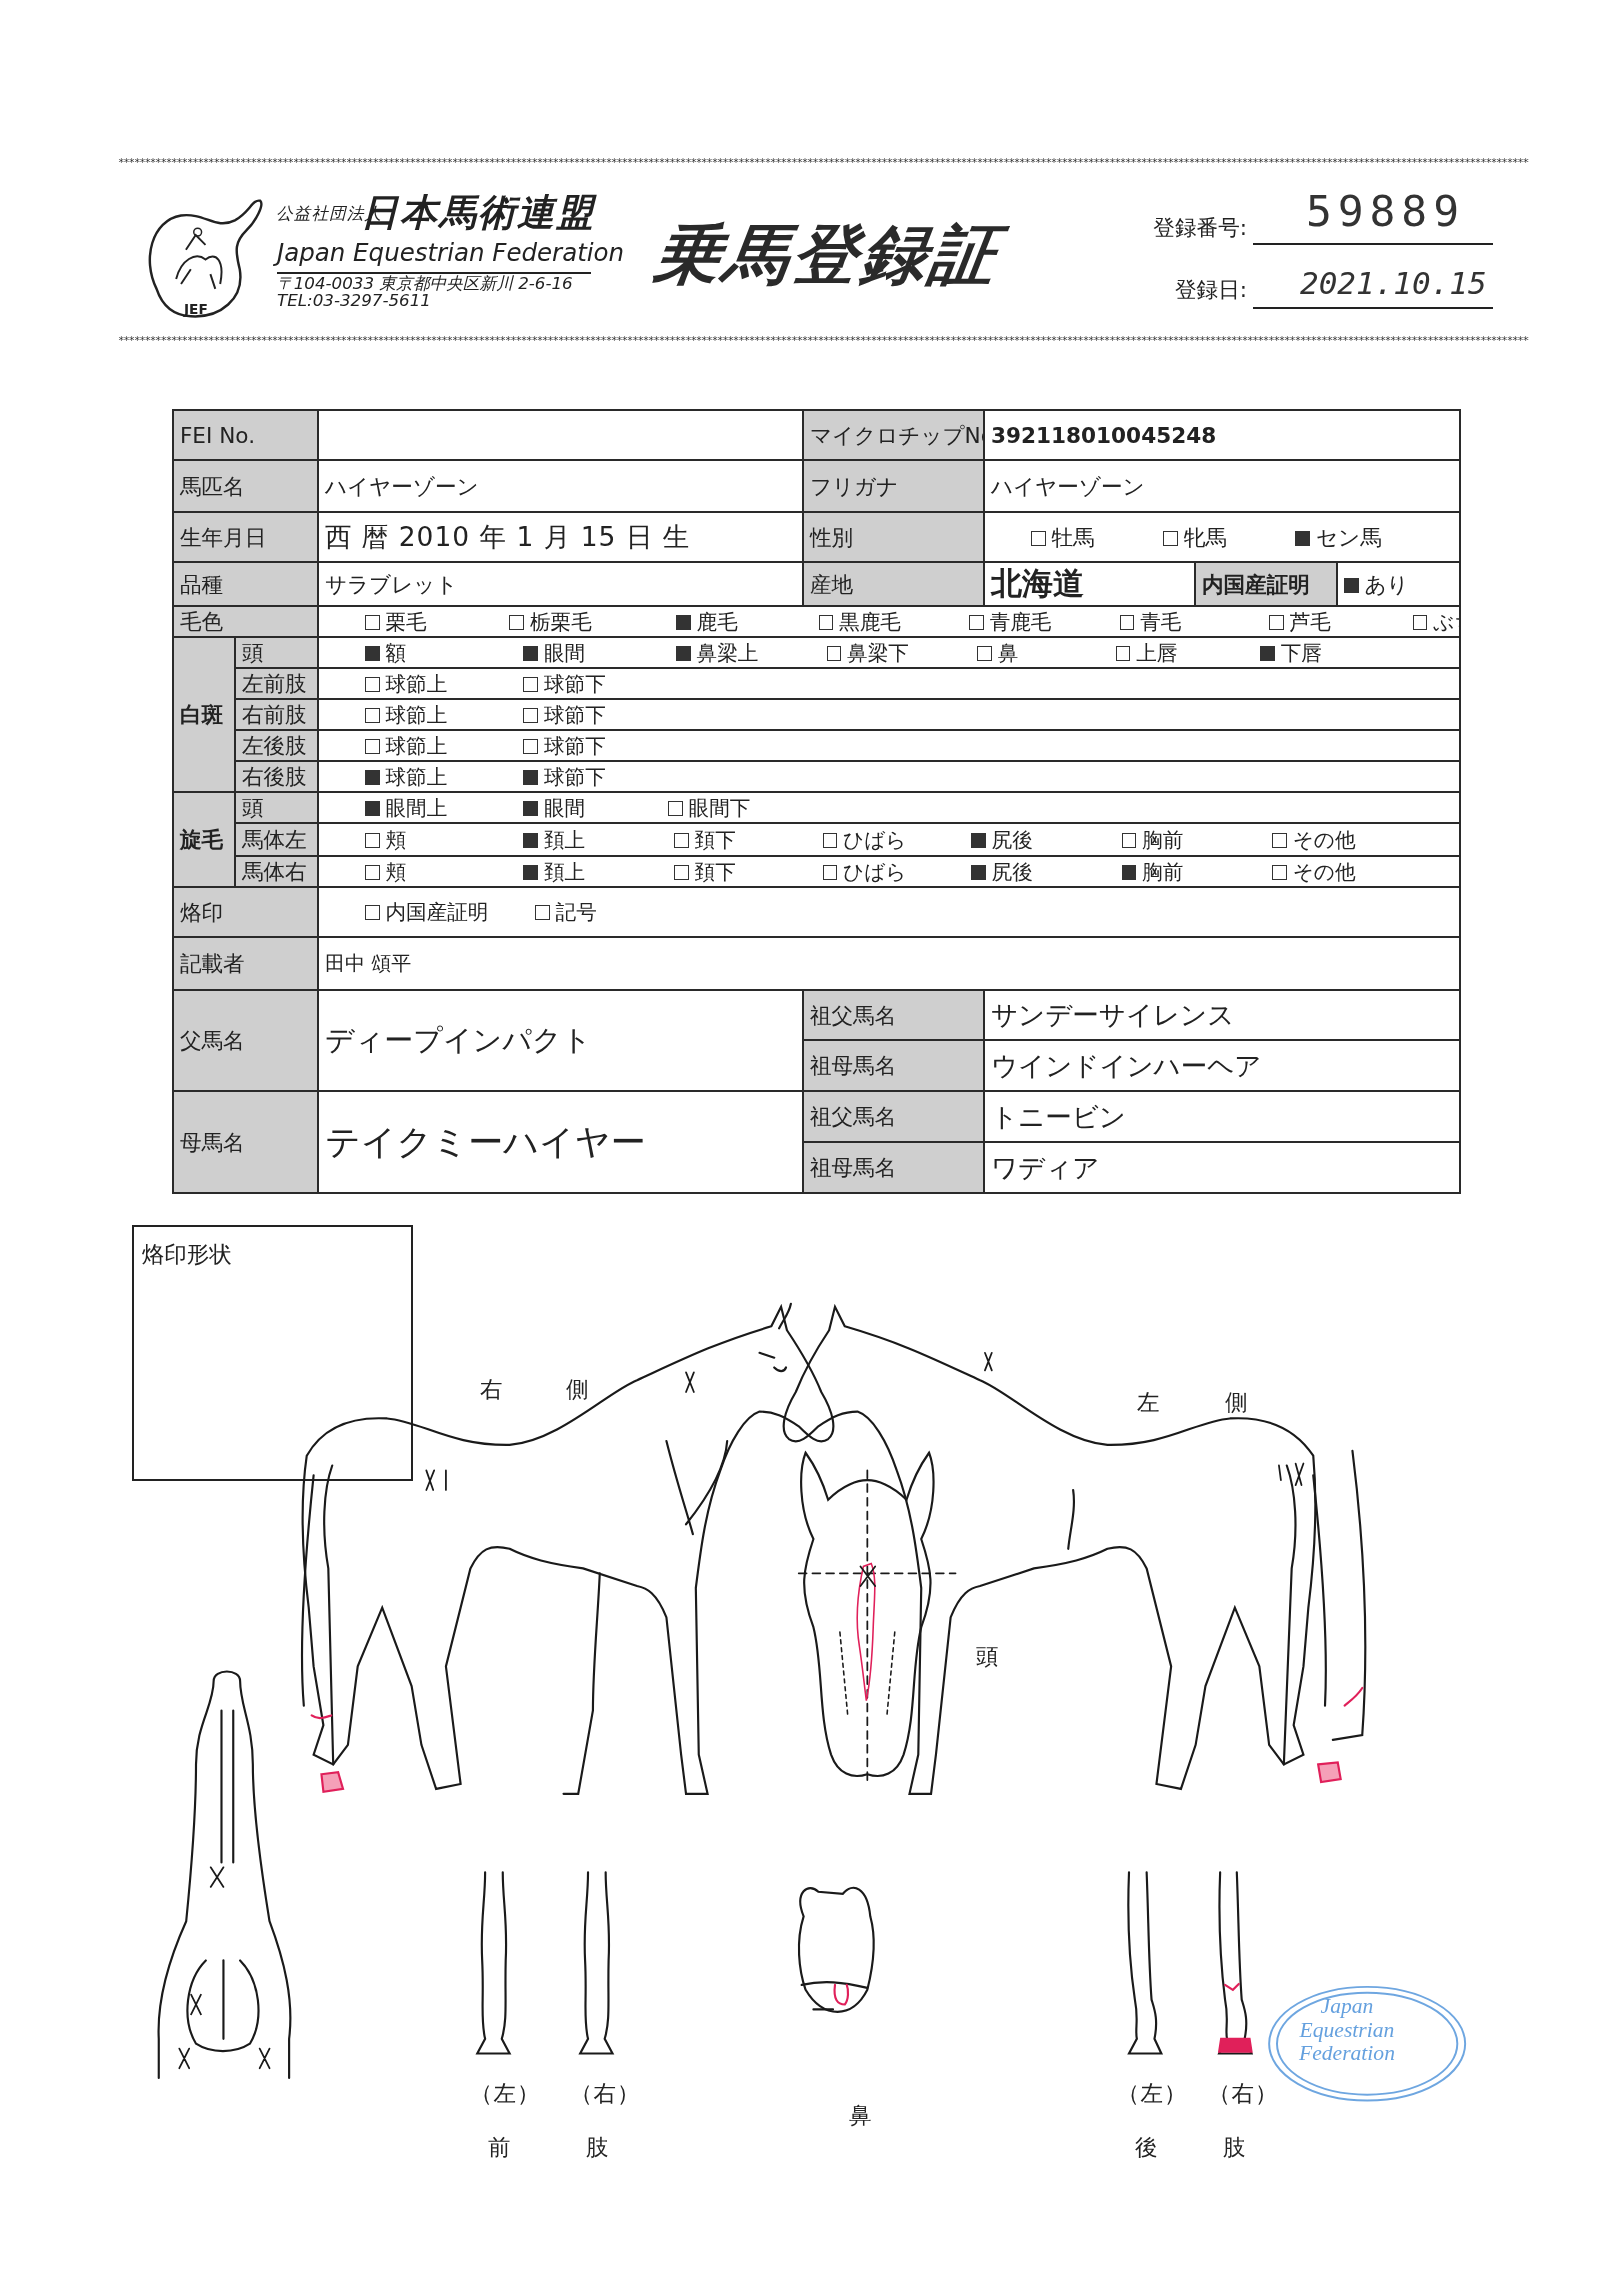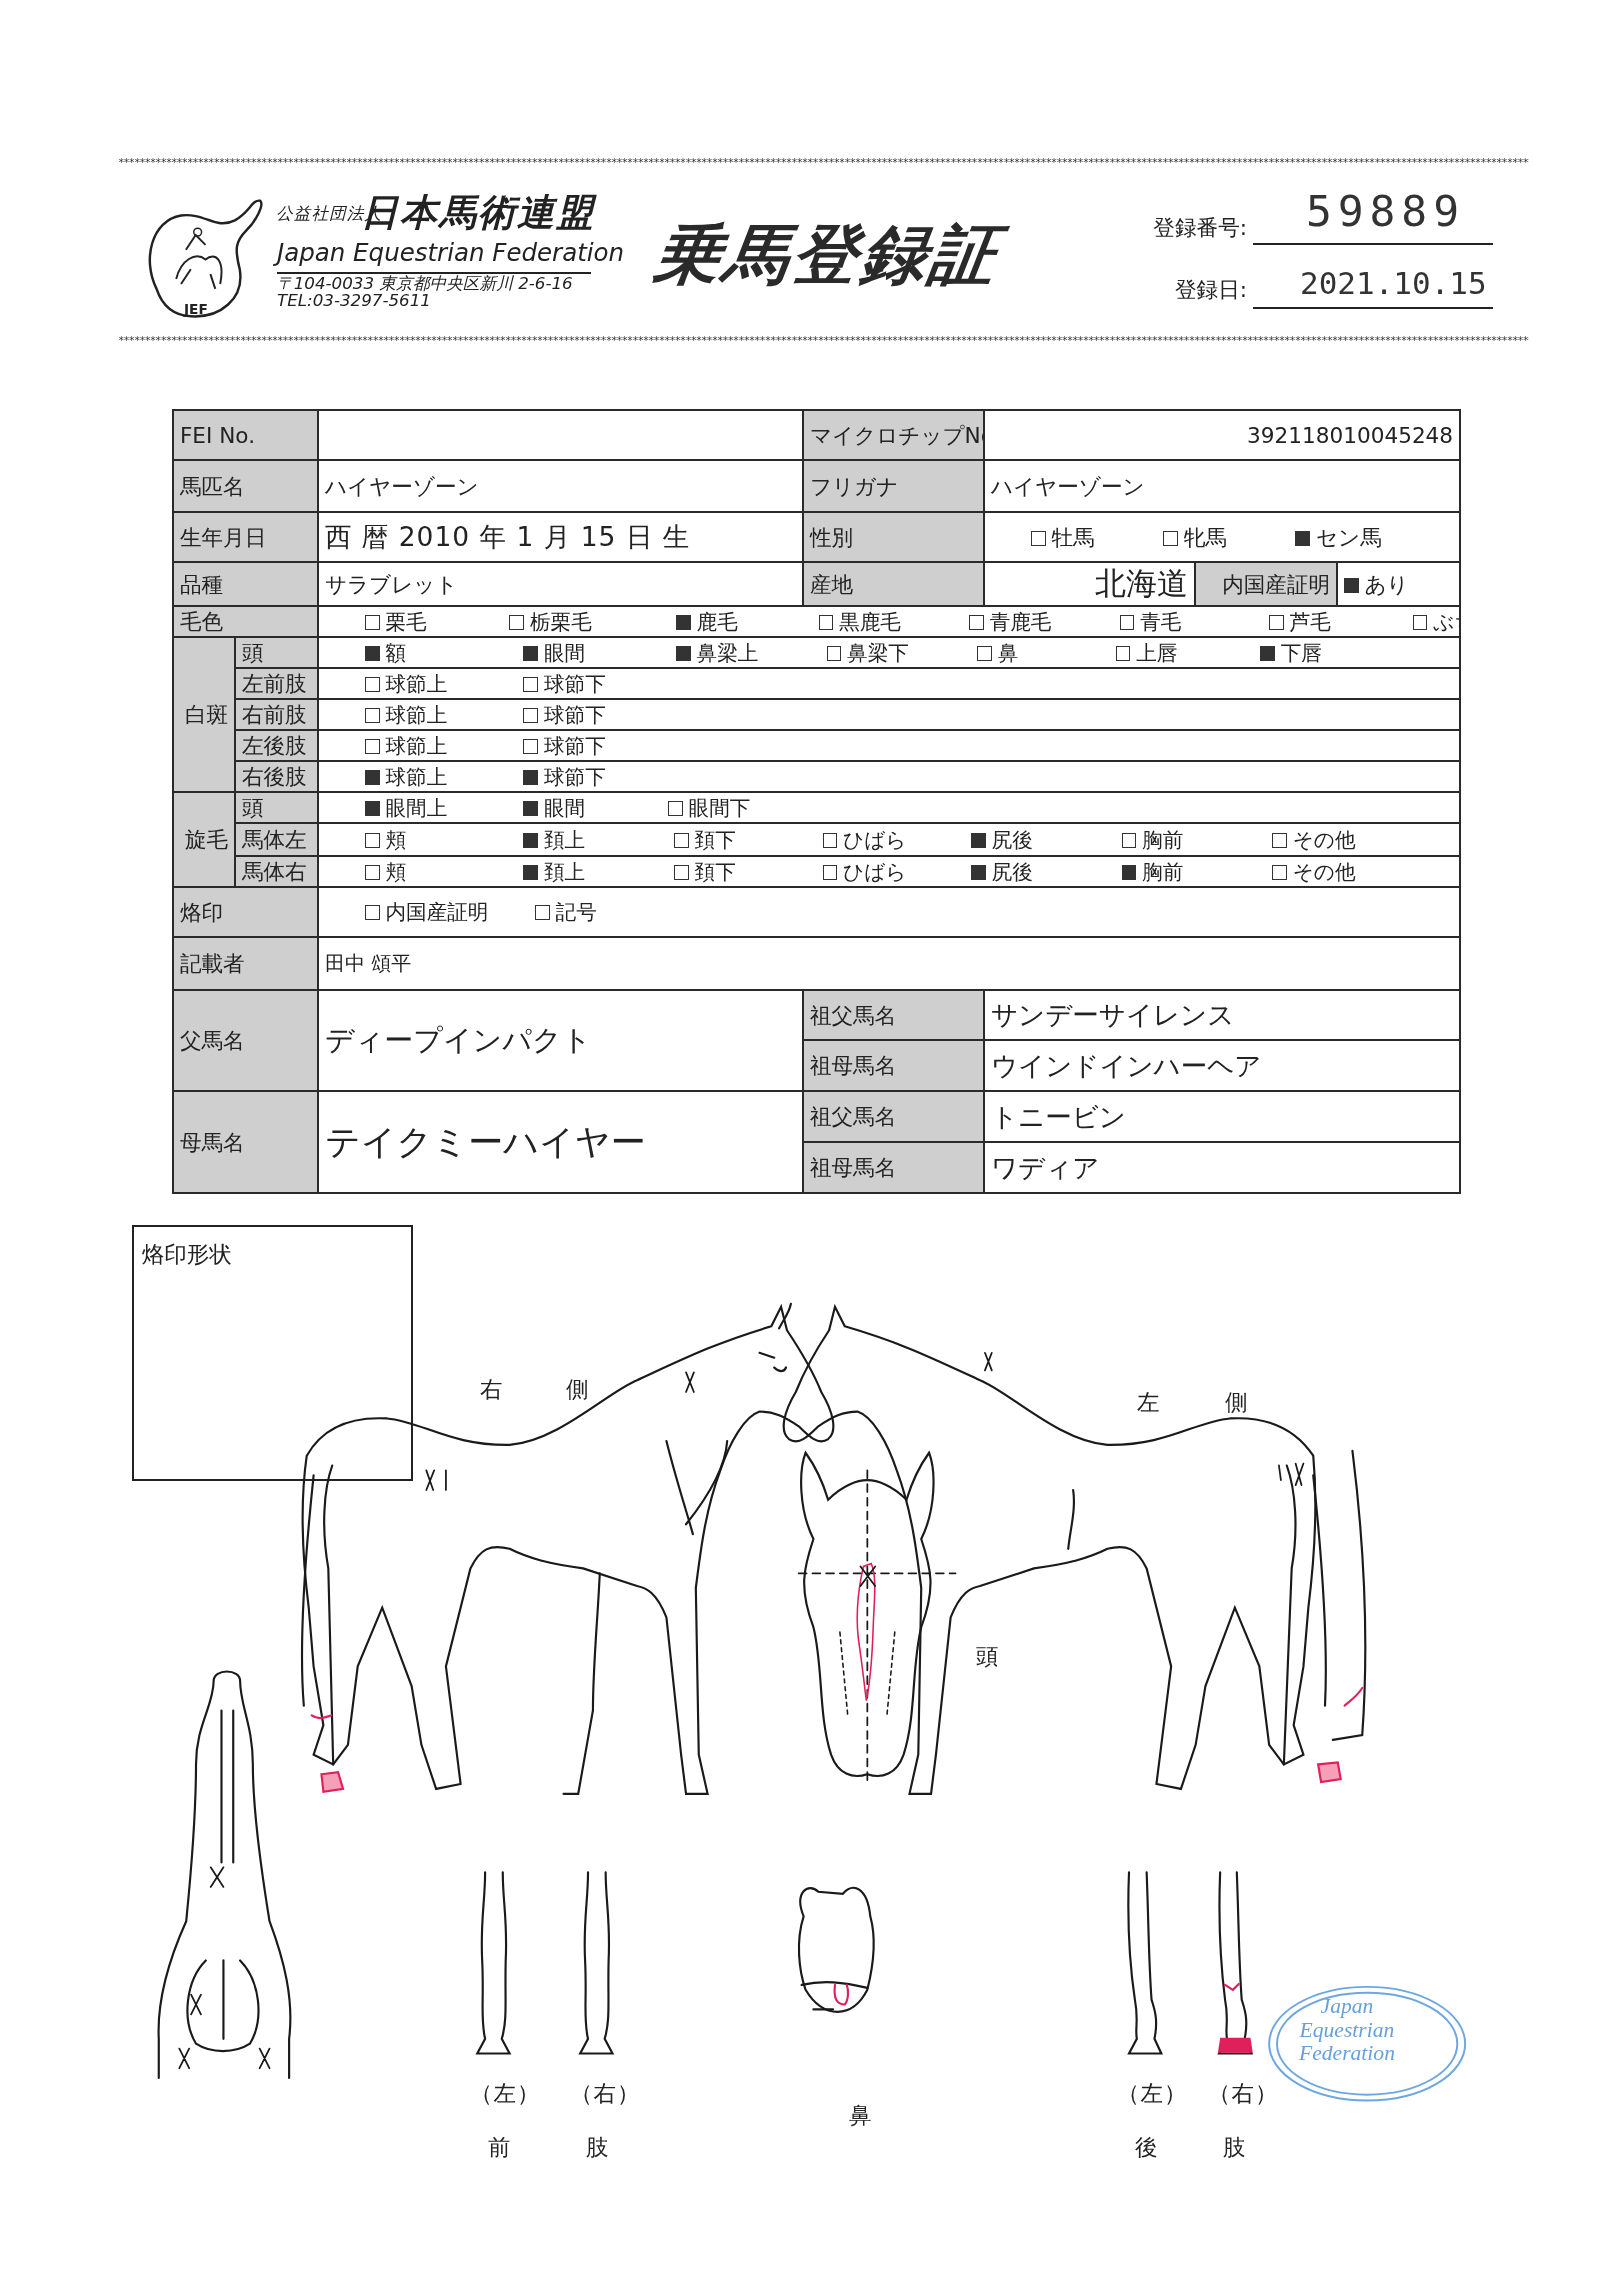--- a/index.html
+++ b/index.html
@@ -18,21 +18,21 @@
   .reg-line{height:2px;background:#222;width:240px;left:1253px;}
 
   table.form{position:absolute;left:172px;top:364px;width:1287px;border-collapse:collapse;table-layout:fixed;margin-top:45px;}
   table.form td{border:2.5px solid #2a2a2a;padding:0 5.9px;font-size:21.6px;white-space:nowrap;overflow:hidden;vertical-align:middle;}
   td.lbl{background:#cfcfcf;}
   td.lbl-s{background:#cfcfcf;font-size:20.6px;}
   .big{font-size:31px;}
   .chk{display:inline-block;width:14.7px;height:14.7px;border:1.6px solid #333;margin-right:5.9px;vertical-align:-1px;box-sizing:border-box;}
   .chk.on{background:#333;}
   .opt{display:inline-block;padding-left:40px;}
-  .center{text-align:right;}
+  .center{text-align:left;font-weight:bold;}
 
   .brand-box{left:132px;top:1225px;width:277px;height:252px;border:2px solid #222;}
   .brand-box span{position:absolute;left:7.8px;top:11.8px;font-size:22.5px;}
   .diag-label{font-size:22.5px;letter-spacing:1px;}
   svg{position:absolute;left:0;top:0;}
 </style>
 </head>
 <body>
 
 <div class="stars" style="top:156px;">****************************************************************************************************************************************************************************************************************************************************************************************</div>
@@ -56,21 +56,21 @@
   <div>TEL:03-3297-5611</div>
 </div>
 
 <div class="abs doc-title">乗馬登録証</div>
 
 <span class="abs reg-label" style="left:1129px;top:213px;">登録番号:</span>
 <span class="abs reg-val" style="left:1306px;top:186px;font-size:43px;letter-spacing:5.9px;">59889</span>
 <div class="abs reg-line" style="top:243px;"></div>
 
 <span class="abs reg-label" style="left:1129px;top:275px;">登録日:</span>
-<span class="abs reg-val" style="left:1300px;top:265px;font-size:31px;">2021.10.15</span>
+<span class="abs reg-val" style="left:1300px;top:265px;font-size:31px;font-style:italic;">2021.10.15</span>
 <div class="abs reg-line" style="top:307px;"></div>
 
 <table class="form">
   <colgroup>
     <col style="width:62px">
       <col style="width:83px">
     <col style="width:441px">
       <col style="width:44px">
     <col style="width:181px">
       <col style="width:88px">

